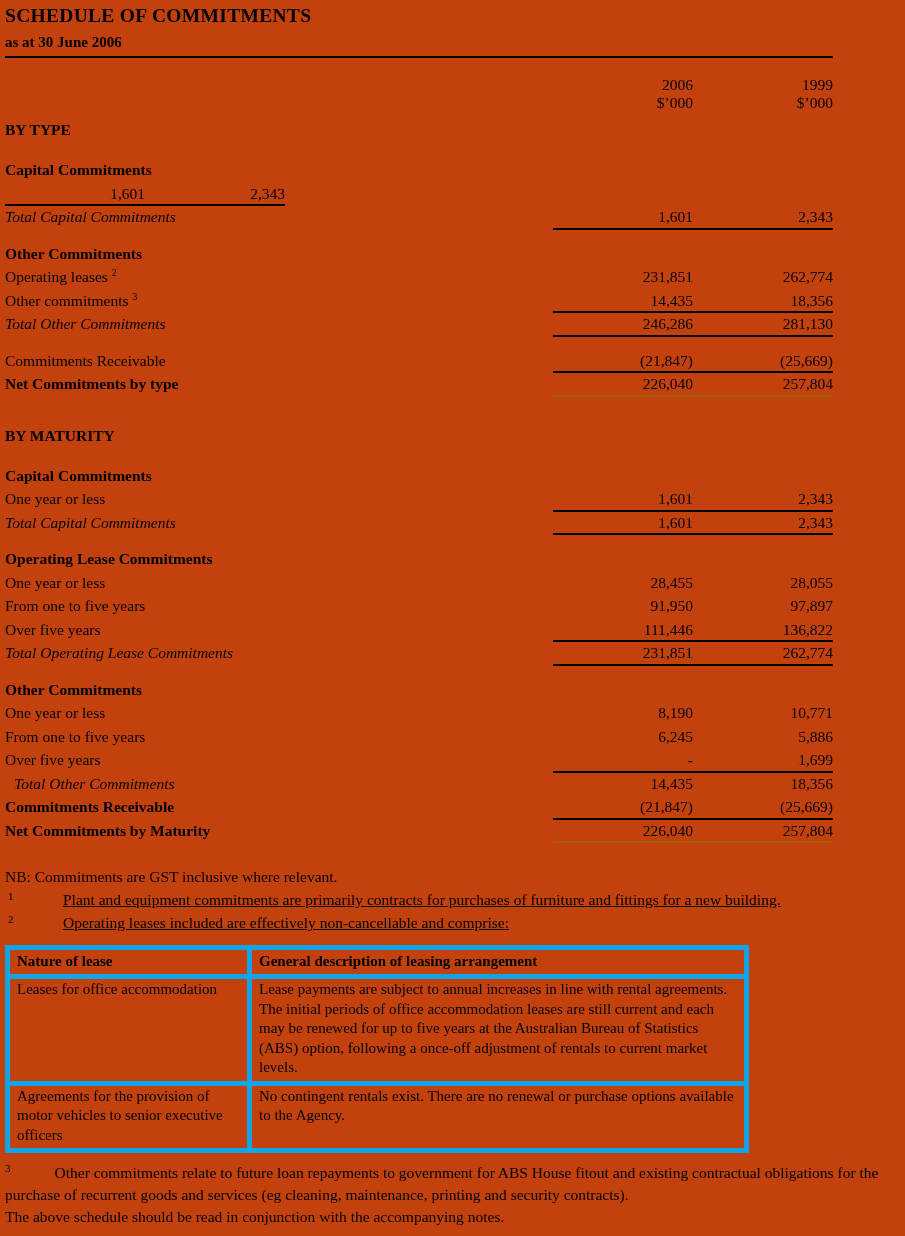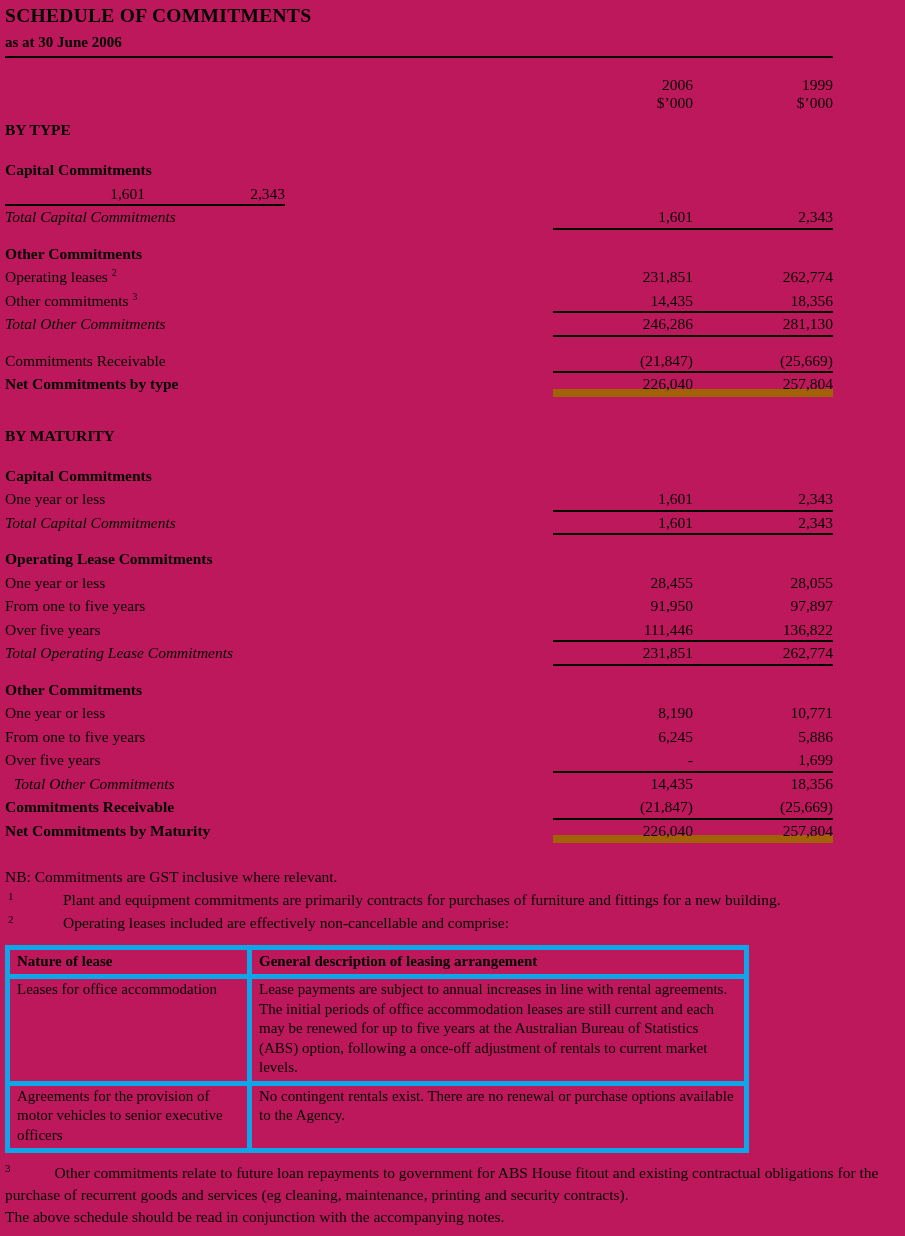--- a/index.html
+++ b/index.html
@@ -3,21 +3,21 @@
 <meta charset="utf-8">
 <style>
   * { margin:0; padding:0; box-sizing:border-box; }
   html,body { background:#ffffff; }
   body {
     width:905px; height:1236px;
     color:#000;
     font-family:"Liberation Serif","DejaVu Serif",serif;
     font-size:15.5px;
   }
-  .page { width:905px; height:1236px; padding:5px 0 0 5px; overflow:hidden; position:relative; background:#be185d; }
+  .page { width:905px; height:1236px; padding:5px 0 0 5px; overflow:hidden; position:relative; background:#c2410c; }
 
   .doc-title { font-size:19.5px; font-weight:bold; letter-spacing:.3px; line-height:22px; }
   .doc-subtitle { font-size:15px; font-weight:bold; line-height:18px; margin-top:6px; }
   .head-rule { width:828px; border-bottom:2px solid #000; margin-top:5px; }
 
   
   .col-headers { display:flex; width:828px; margin-top:18px; }
   .ch-label { flex:1; }
   .ch-vals { width:280px; display:flex; }
   .ch-vals .v { line-height:18px; }
@@ -26,34 +26,34 @@
 
   
   .statement { width:828px; }
   .statement-heading { font-weight:bold; line-height:24px; margin-top:27px; margin-bottom:17px; }
   .statement-heading:first-child { margin-top:6px; }
   .frow { display:flex; height:23.5px; }
   .flabel { flex:1; white-space:nowrap; line-height:22px; }
   .fvals { width:280px; display:flex; height:100%; }
   .fvals .v { line-height:21px; }
   .fvals.line  { border-bottom:2px solid #000; }
-  .fvals.thick { border-bottom:8px solid #a16207; }
+  .fvals.thick { border-bottom:2px solid #a16207; }
   .section .flabel { font-weight:bold; }
   .total .flabel { font-weight:normal; font-style:italic; }
   .strong .flabel { font-weight:bold; }
   .indent .flabel { padding-left:9px; }
   .spacer { height:13px; }
   sup.ref { font-size:62%; vertical-align:super; line-height:0; }
 
   
   .notes { margin-top:22px; width:900px; }
   .nb { line-height:23px; }
   .footnote { display:flex; }
   .fn-marker { width:58px; padding-left:3px; font-size:11px; padding-top:2px; }
-  .fn-text { width:800px; line-height:23px; }
+  .fn-text { width:800px; line-height:23px;text-decoration:underline; }
 
   
   .lease-table { margin-top:11px; width:744px; border-collapse:collapse; font-size:15px; }
   .lease-table th, .lease-table td {
     border:5px solid #0ea5e9; padding:1px 8px 3px 7px;
     vertical-align:top; text-align:left; line-height:19.5px;
   }
   .lease-table th { font-weight:bold; line-height:20px; }
   .lease-table .col-nature { width:242px; }
 

